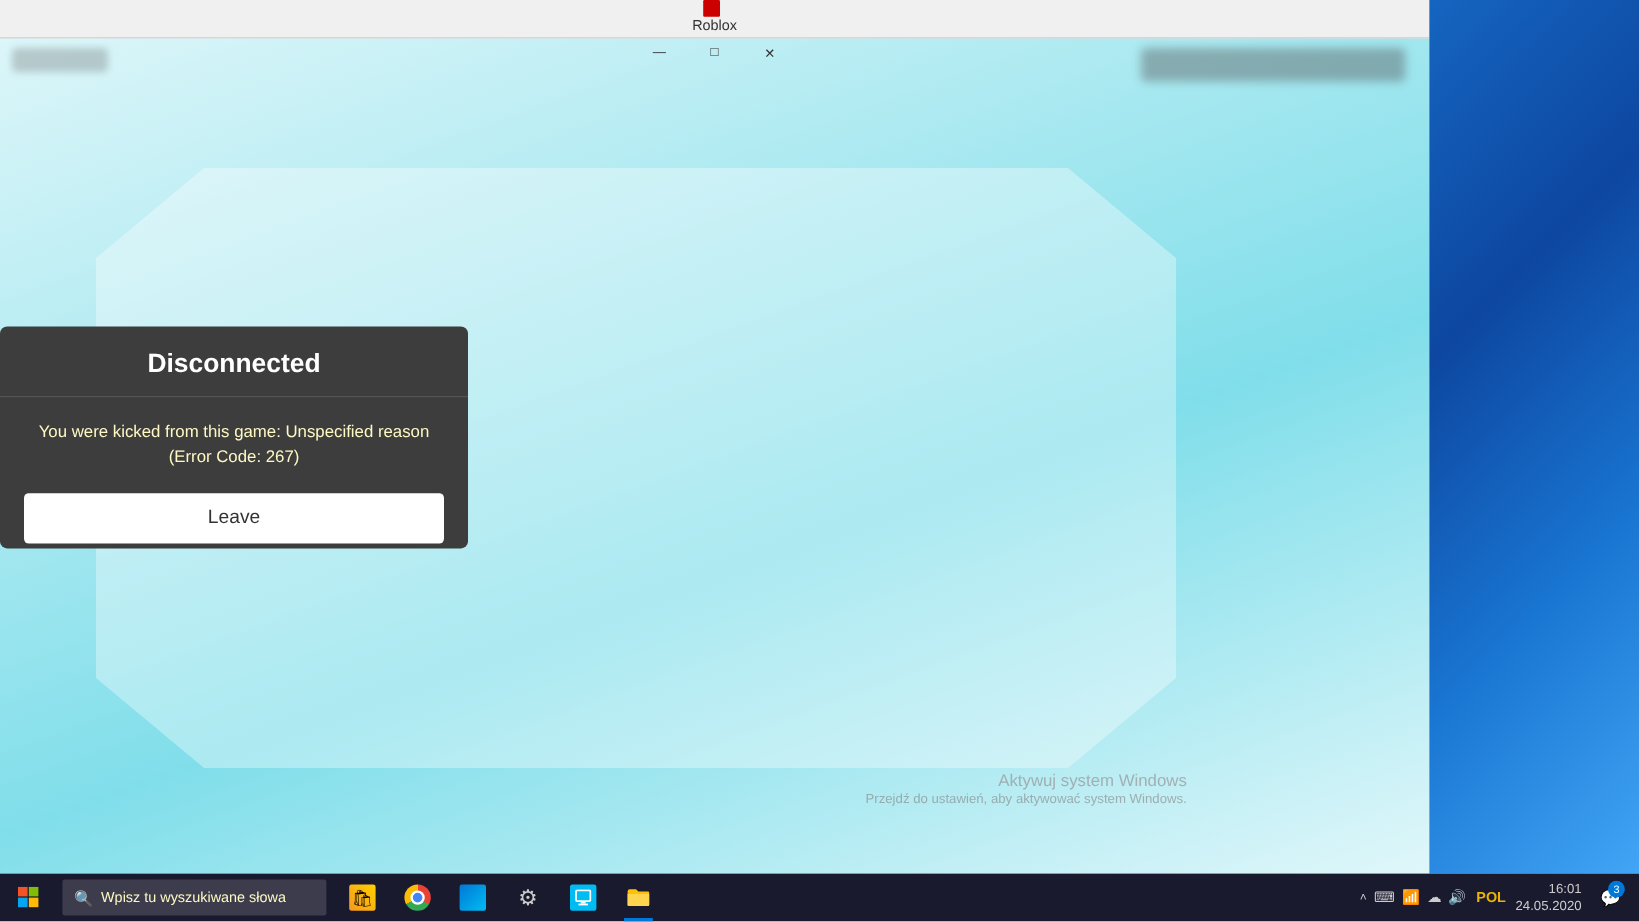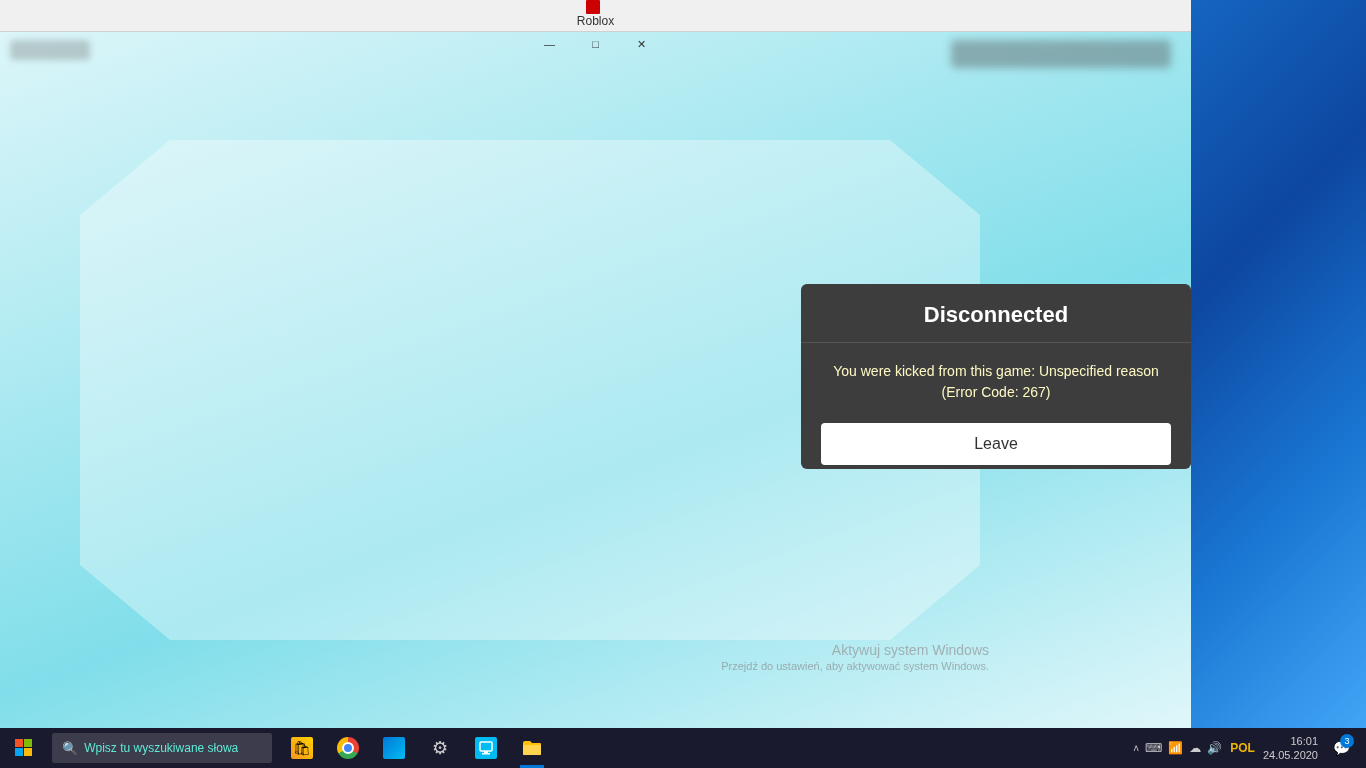--- a/index.html
+++ b/index.html
@@ -111,27 +111,27 @@
       left: 80px;
       width: 900px;
       height: 500px;
       background: rgba(255,255,255,0.35);
       clip-path: polygon(10% 0%, 90% 0%, 100% 15%, 100% 85%, 90% 100%, 10% 100%, 0% 85%, 0% 15%);
     }
 
     
     .modal-overlay {
       position: absolute;
-      top: 12px;
+      top: 0;
       left: 0;
       width: 100%;
       height: 100%;
       display: flex;
       align-items: center;
-      justify-content: flex-end;
+      justify-content: flex-start;
     }
 
     .modal {
       background: #3d3d3d;
       border-radius: 6px;
       width: 390px;
       padding: 0;
       overflow: hidden;
     }
 
@@ -212,21 +212,21 @@
       cursor: text;
     }
 
     .search-icon-tb {
       color: #ccc;
       font-size: 13px;
       margin-right: 6px;
     }
 
     .search-text {
-      color: #5eead4;
+      color: #fef9c3;
       font-size: 12px;
       text-align: right;
     }
 
     .taskbar-apps {
       display: flex;
       align-items: center;
       margin-left: 8px;
       gap: 2px;
     }

